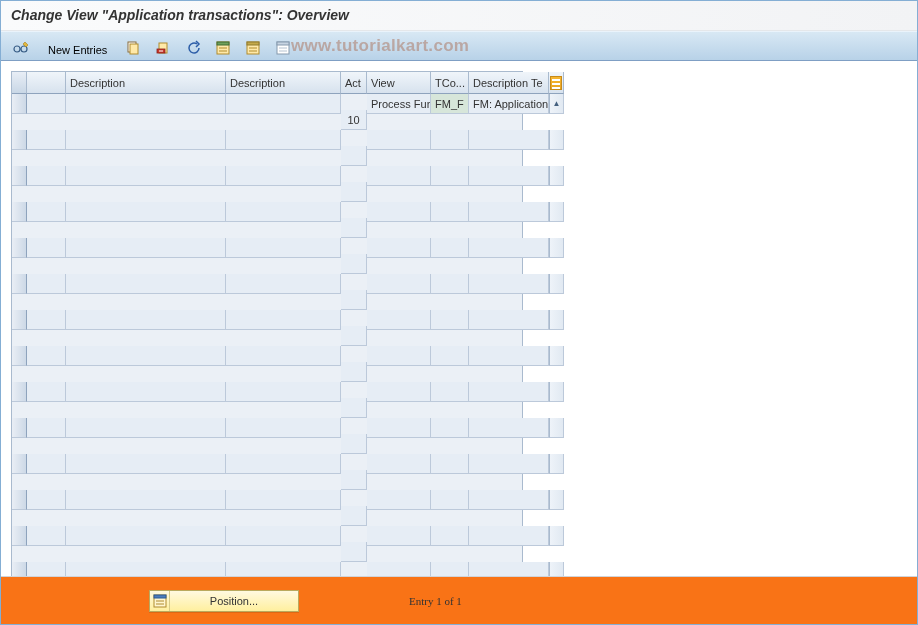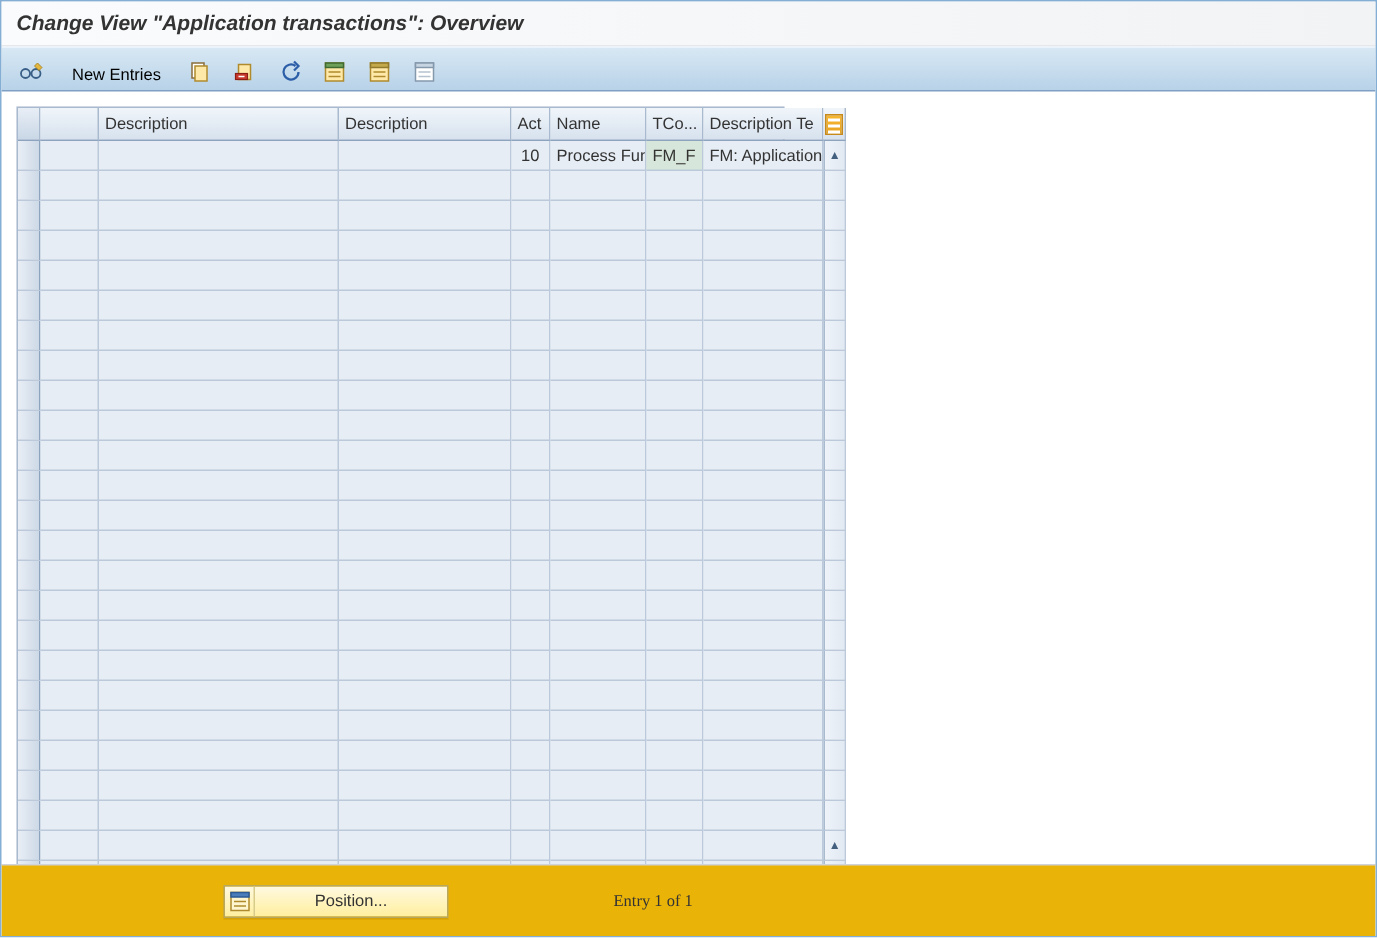--- a/index.html
+++ b/index.html
@@ -102,21 +102,21 @@
     background: #e6edf5;
     border-right: 1px solid #bcc9da;
     border-bottom: 1px solid #bcc9da;
     height: 20px;
     padding: 0 4px;
     display: flex; align-items: center;
     overflow: hidden;
     white-space: nowrap;
     color: #333;
   }
-  .grid .cell.num { justify-content: center; }
+  .grid .cell.num { justify-content: center; margin-top: 16px; }
   .grid .cell.sel { background: #d7e6da; color:#333; }
   .colcfg-icon {
     width:12px; height:14px;
     background:
       linear-gradient(#f7b731,#e8a321);
     border:1px solid #c78a1a;
     position:relative;
   }
   .colcfg-icon::before, .colcfg-icon::after {
     content:''; position:absolute; left:1px; right:1px; height:2px; background:#fff;
@@ -155,21 +155,21 @@
   .hs-thumb::after{
     content:'⋮⋮'; position:absolute; left:50%; top:50%; transform:translate(-50%,-50%) rotate(90deg);
     font-size:7px; color:#7f94ad; letter-spacing:-2px;
   }
 
   
   .footer {
     position: absolute;
     left: 0; right: 0; bottom: 0;
     height: 48px;
-    background: #eab308;
+    background: #f97316;
     border-top: 1px solid #d0d4da;
     display: flex;
     align-items: center;
     padding-left: 148px;
     gap: 110px;
   }
   .position-btn {
     width: 150px; height: 22px;
     display: flex; align-items: center;
     background: linear-gradient(#fff9e0, #ffef9e);
@@ -260,32 +260,33 @@
     <div class="tb-btn">
       <span>
         <svg width="16" height="16" viewBox="0 0 16 16">
           <rect x="2" y="2" width="12" height="12" fill="#fff" stroke="#8599ad"></rect>
           <rect x="2" y="2" width="12" height="3" fill="#c7d4e2" stroke="#8599ad"></rect>
           <path d="M4 8h8M4 11h8" stroke="#b5c2d0"></path>
         </svg>
       </span>
     </div>
 
+    <div class="watermark">www.tutorialkart.com</div>
   </div>
 
   <div class="work-area">
     <div class="grid-wrap">
       <div class="grid" id="grid">
 
         <div class="h corner"></div>
         <div class="h"></div>
         <div class="h">Description</div>
         <div class="h">Description</div>
         <div class="h">Act</div>
-        <div class="h">Name</div>
+        <div class="h">View</div>
         <div class="h">TCo...</div>
         <div class="h">Description Te</div>
         <div class="h colcfg">
           <span class="colcfg-icon"></span>
         </div>
 
       <div class="rowh"></div>
           <div class="cell"></div>
           <div class="cell"></div>
           <div class="cell"></div>

